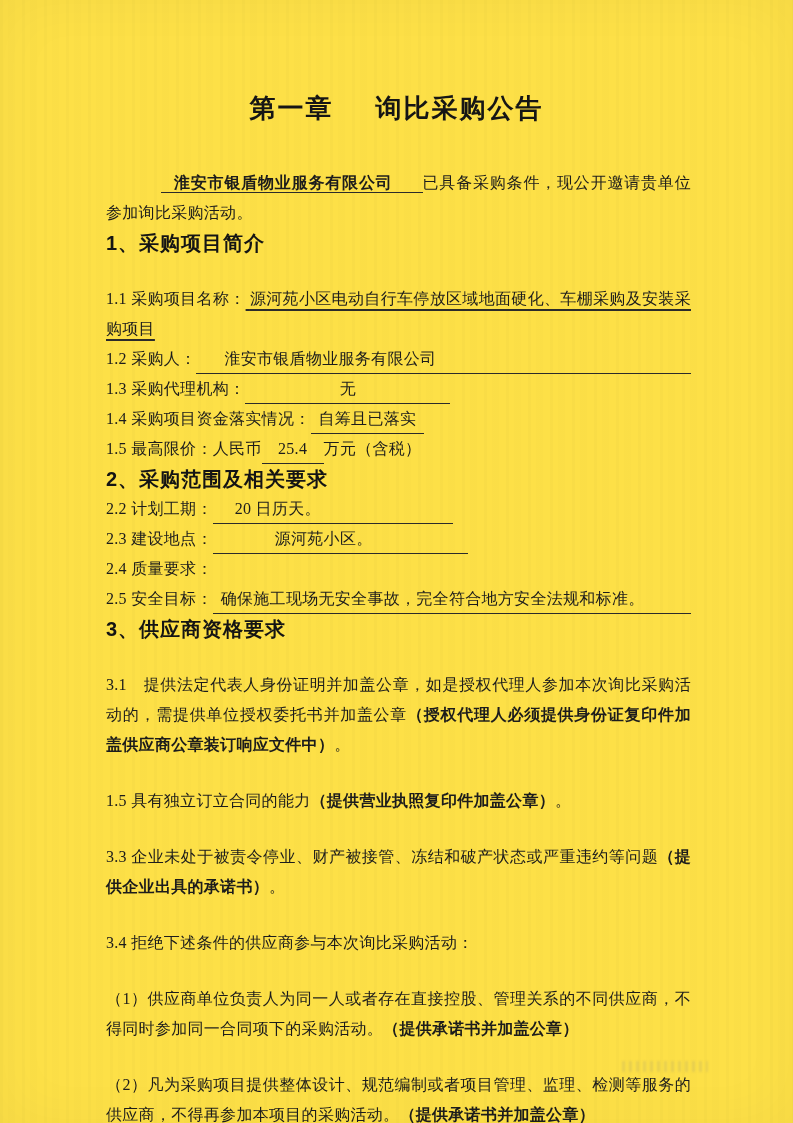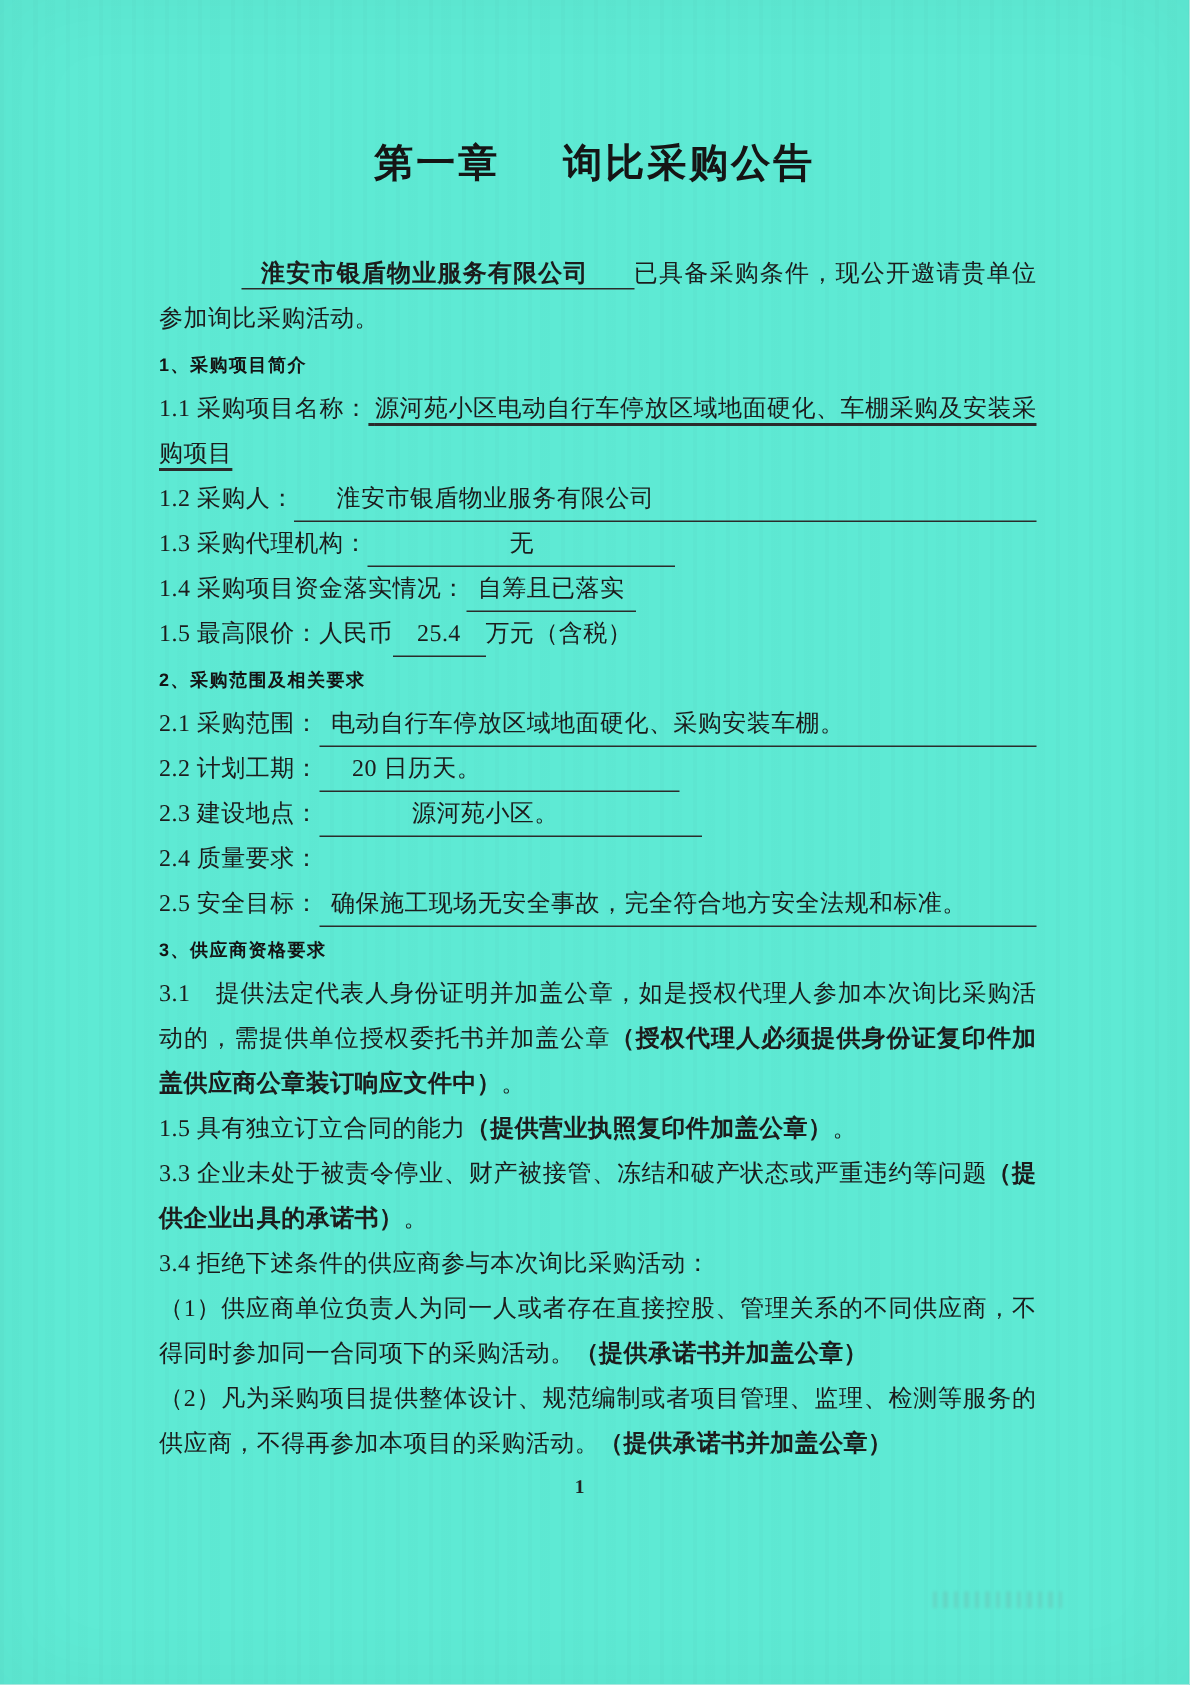--- a/index.html
+++ b/index.html
@@ -1,21 +1,21 @@
 <!DOCTYPE html>
 <html><head>
 <meta charset="utf-8">
 <style>
   html, body { margin: 0; padding: 0; background: #e8e8e8; }
   .page {
     position: relative;
     width: 793px;
     height: 1123px;
     margin: 0 auto;
-    background: #5eead4;
+    background: #fde047;
     overflow: hidden;
     box-shadow: inset 0 0 60px rgba(0,0,0,0.035);
     font-family: "Liberation Serif", "DejaVu Serif", serif;
     color: #1c1c1c;
     box-sizing: border-box;
     padding-top: 90px;
   }
   
   .page::before {
     content: "";
@@ -52,27 +52,27 @@
     text-indent: 55px;
   }
   .company-underline {
     font-weight: 700;
     border-bottom: 1.6px solid #2b2b2b;
     padding: 0 30px 1px 13px;
   }
   .sec-heading {
     margin: 0;
     font-family: "Liberation Sans", "DejaVu Sans", sans-serif;
-    font-size: 12px;
+    font-size: 20px;
     line-height: 30px;
     font-weight: 700;
     letter-spacing: 1px;
     color: #141414;
   }
-  .para { text-align: justify; }
+  .para { text-align: justify; margin-top: 26px; }
   .b { font-weight: 700; }
   
   .uflow {
     text-decoration: underline;
     text-decoration-thickness: 1.5px;
     text-underline-offset: 5px;
     text-decoration-color: #2b2b2b;
   }
   .uflow::before { content: "\00a0"; }
   
@@ -150,24 +150,20 @@
     </div>
 
     <div class="field-row">
       <span class="label">1.5 最高限价：人民币</span>
       <span class="ufix w62">25.4</span>
       <span class="suffix">万元（含税）</span>
     </div>
 
     <h2 class="sec-heading">2、采购范围及相关要求</h2>
 
-    <div class="field-row">
-      <span class="label">2.1 采购范围：</span>
-      <span class="ufill pad8">电动自行车停放区域地面硬化、采购安装车棚。</span>
-    </div>
 
     <div class="field-row">
       <span class="label">2.2 计划工期：</span>
       <span class="ufix w240a">20 日历天。</span>
     </div>
 
     <div class="field-row">
       <span class="label">2.3 建设地点：</span>
       <span class="ufix w255">源河苑小区。</span>
     </div>

